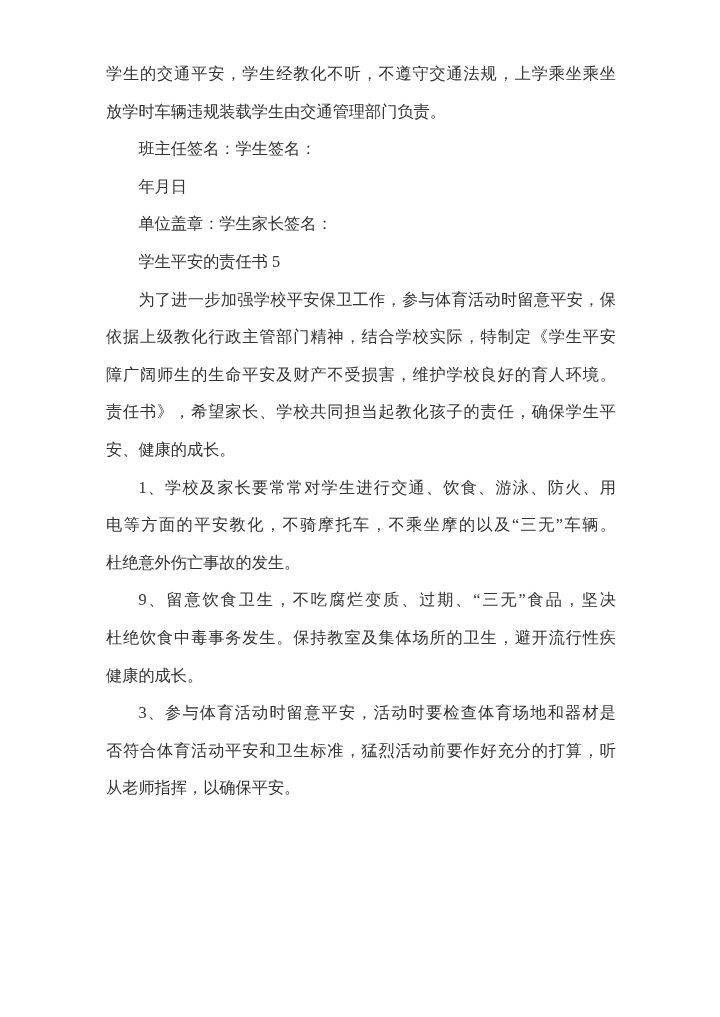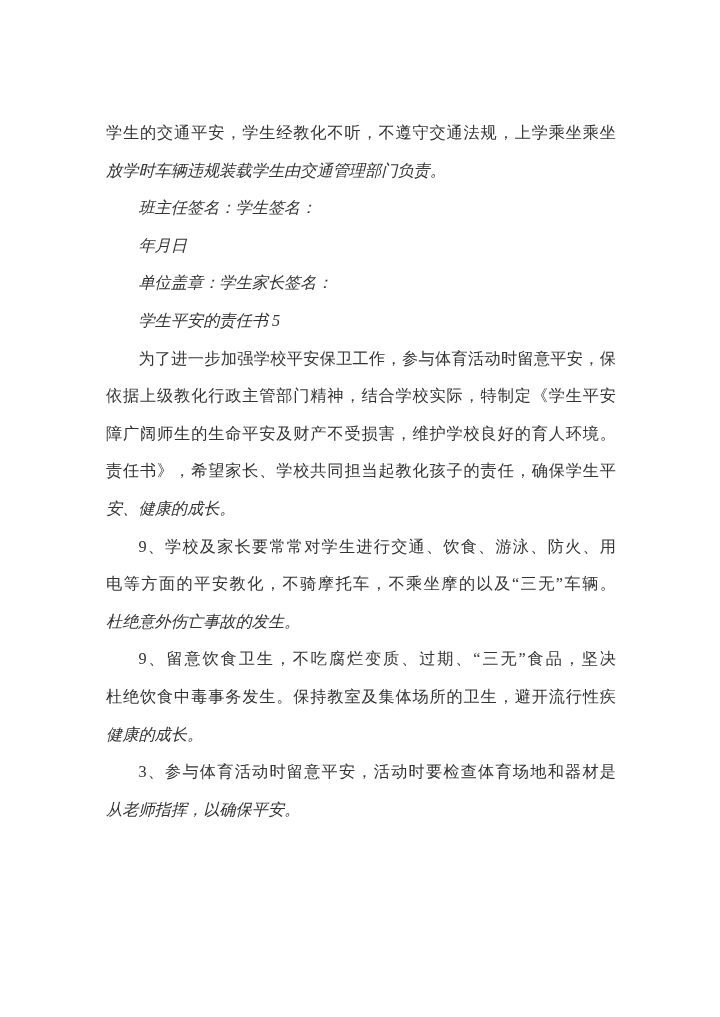--- a/index.html
+++ b/index.html
@@ -11,21 +11,21 @@
     width: 720px;
     height: 1017px;
     overflow: hidden;
     font-family: "Liberation Serif", "DejaVu Serif", serif;
   }
   .page {
     width: 720px;
     height: 814px;
     background: #ffffff;
     box-sizing: border-box;
-    padding: 115px 104px 0 106px;
+    padding: 56px 104px 0 106px;
   }
   .textblock {
     width: 510px;
   }
   .line {
     font-size: 16.2px;
     line-height: 37.6px;
     height: 37.6px;
     color: #333333;
     white-space: normal;
@@ -33,21 +33,20 @@
   }
   
   .fill {
     text-align: justify;
     text-align-last: justify;
   }
   
   .plain {
     text-align: right;
     text-align-last: left;
-    font-style: italic;
   }
   
   .indent {
     text-indent: 2em;
   }
 </style>
 </head>
 <body>
 
 <div class="page">
@@ -56,22 +55,23 @@
     <div class="line plain">放学时车辆违规装载学生由交通管理部门负责。</div>
     <div class="line plain indent">班主任签名：学生签名：</div>
     <div class="line plain indent">年月日</div>
     <div class="line plain indent">单位盖章：学生家长签名：</div>
     <div class="line plain indent">学生平安的责任书 5</div>
     <div class="line fill indent">为了进一步加强学校平安保卫工作，参与体育活动时留意平安，保</div>
     <div class="line fill">依据上级教化行政主管部门精神，结合学校实际，特制定《学生平安</div>
     <div class="line fill">障广阔师生的生命平安及财产不受损害，维护学校良好的育人环境。</div>
     <div class="line fill">责任书》，希望家长、学校共同担当起教化孩子的责任，确保学生平</div>
     <div class="line plain">安、健康的成长。</div>
-    <div class="line fill indent">9、学校及家长要常常对学生进行交通、饮食、游泳、防火、用</div>
+    <div class="line fill indent">1、学校及家长要常常对学生进行交通、饮食、游泳、防火、用</div>
     <div class="line fill">电等方面的平安教化，不骑摩托车，不乘坐摩的以及“三无”车辆。</div>
     <div class="line plain">杜绝意外伤亡事故的发生。</div>
     <div class="line fill indent">9、留意饮食卫生，不吃腐烂变质、过期、“三无”食品，坚决</div>
     <div class="line fill">杜绝饮食中毒事务发生。保持教室及集体场所的卫生，避开流行性疾</div>
     <div class="line plain">健康的成长。</div>
     <div class="line fill indent">3、参与体育活动时留意平安，活动时要检查体育场地和器材是</div>
+    <div class="line fill">否符合体育活动平安和卫生标准，猛烈活动前要作好充分的打算，听</div>
     <div class="line plain">从老师指挥，以确保平安。</div>
   </div>
 </div>
 
 </body></html>

